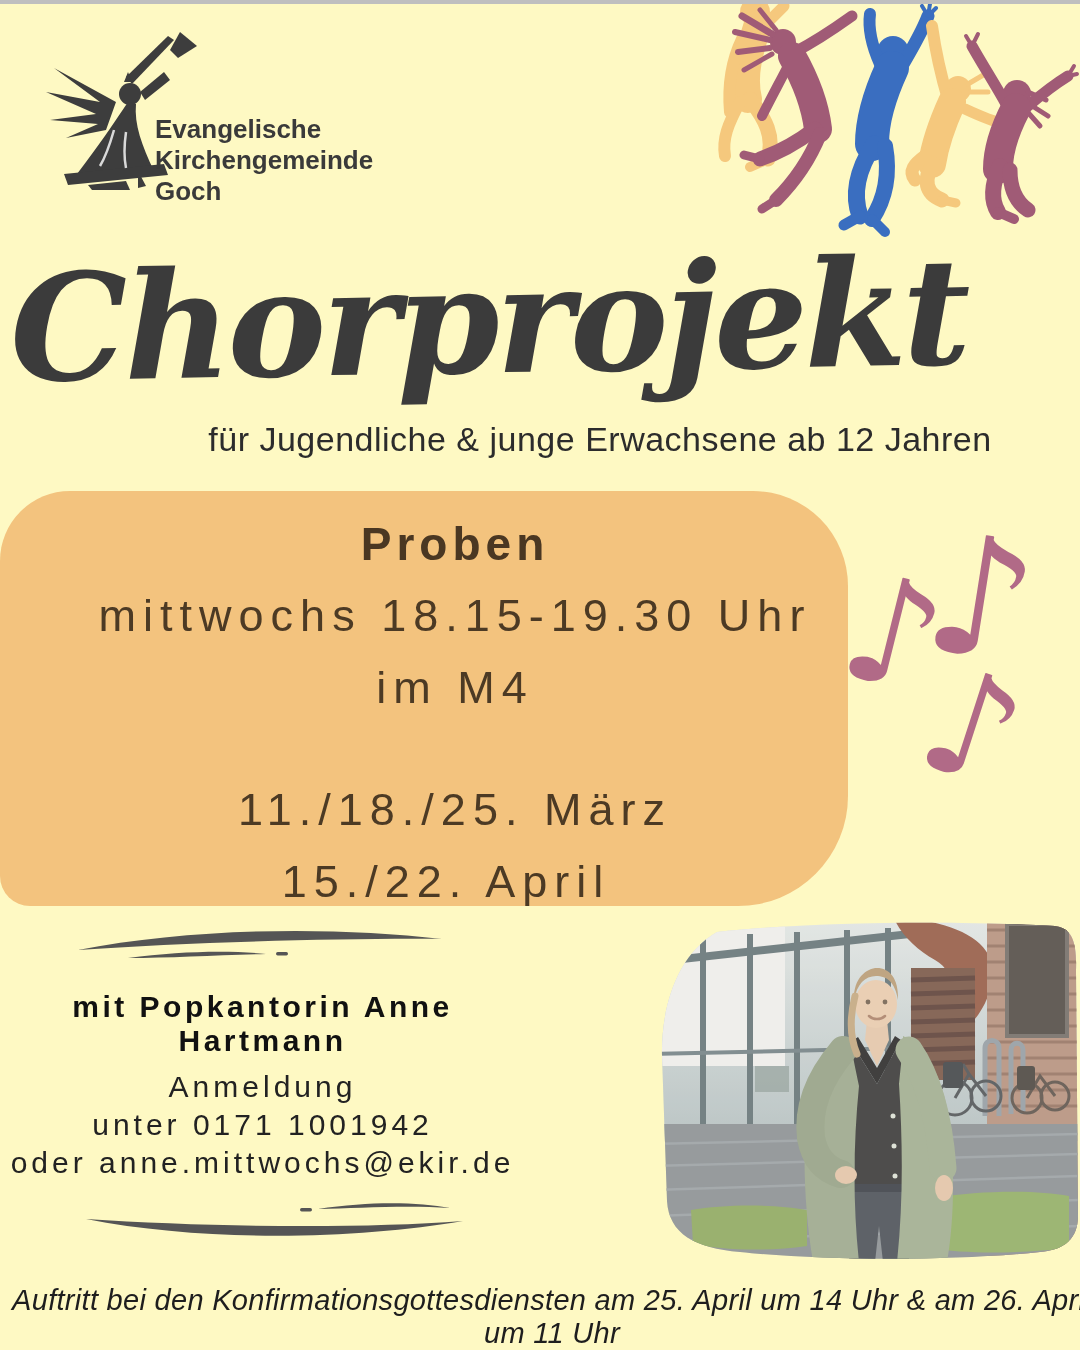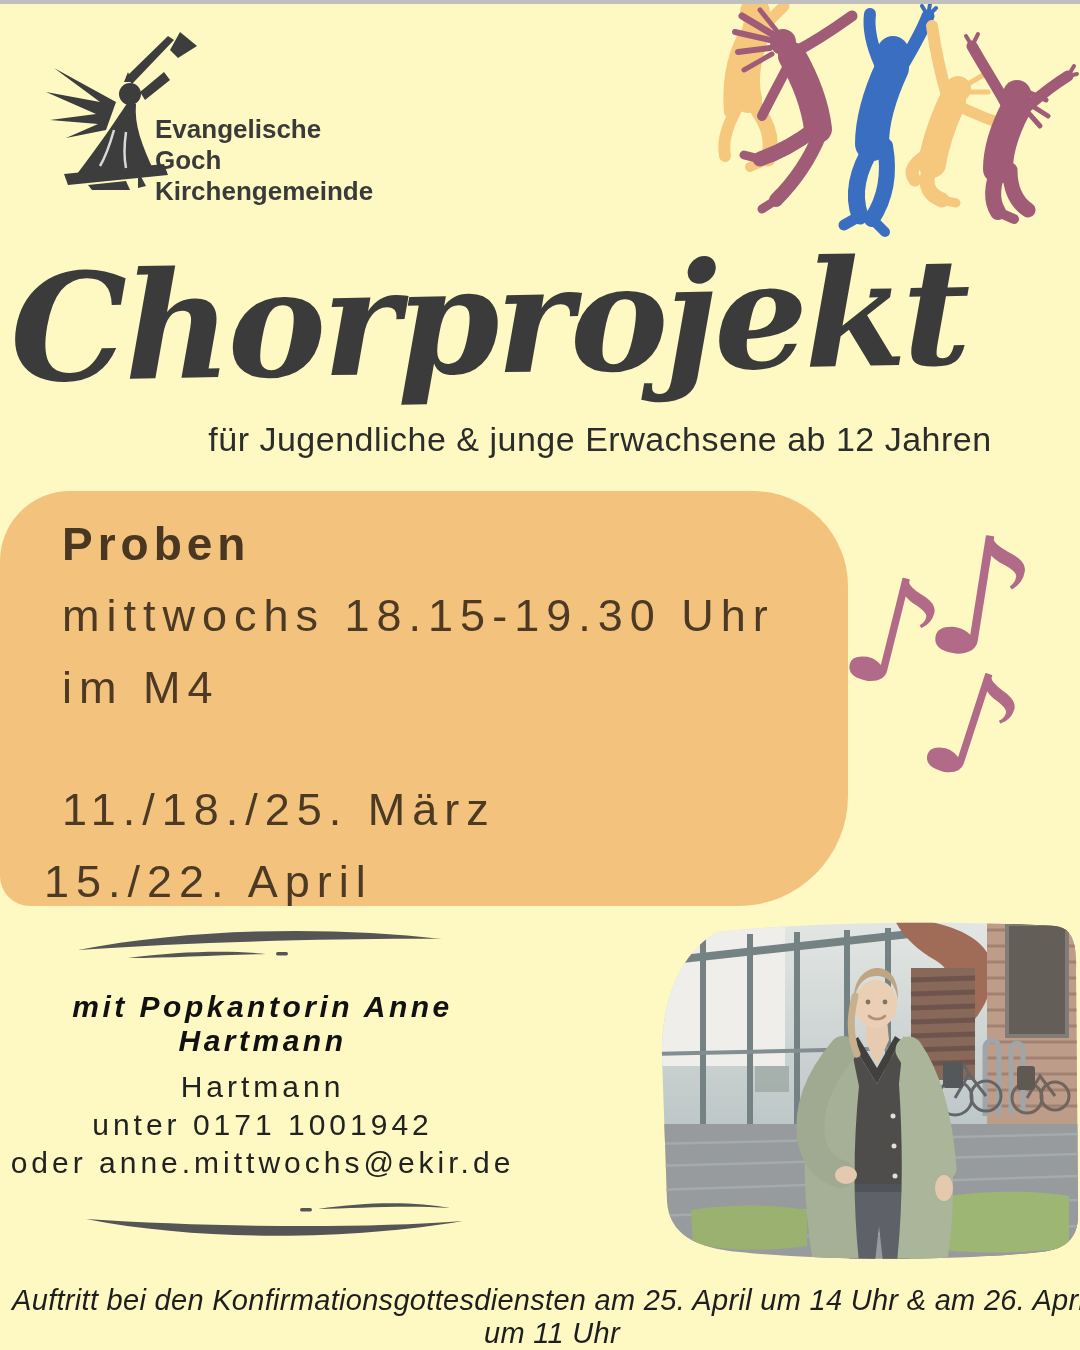--- a/index.html
+++ b/index.html
@@ -28,37 +28,37 @@
     font-size:34px;color:#2c2c2c;letter-spacing:0.5px;
   }
 
   
   .info-box{
     left:0;top:487px;width:848px;height:415px;
     background:#f3c37e;
     border-radius:70px 95px 110px 30px;
     color:#4c3a24;
   }
-  .info-box p{margin:0;padding-left:62px;font-size:45px;letter-spacing:7px;}
+  .info-box p{margin:0;padding-left:62px;font-size:45px;letter-spacing:7px;text-align:center;}
   .info-box .hd{margin-top:26px;font-weight:bold;font-size:46px;letter-spacing:5px;color:#4a3722;}
   .info-box .l1{margin-top:19px;}
   .info-box .l2{margin-top:20px;}
   .info-box .d1{margin-top:70px;}
   .info-box .d2{margin-top:20px;padding-left:44px;}
 
   
   .note{color:#b16a87;font-family:"DejaVu Sans",sans-serif;line-height:1;}
   .note.n1{left:846px;top:556px;font-size:148px;transform:rotate(14deg);}
   .note.n2{left:928px;top:512px;font-size:166px;transform:rotate(9deg);}
   .note.n3{left:926px;top:650px;font-size:146px;transform:rotate(18deg);}
 
   
   .conductor{
     left:0;top:986px;width:525px;text-align:center;
-    font-size:30px;font-weight:bold;letter-spacing:3.5px;color:#111;font-style:italic;
+    font-size:30px;font-weight:bold;letter-spacing:3.5px;color:#111;
   }
   .registration{
     left:0;top:1064px;width:525px;text-align:center;
     font-size:30px;letter-spacing:4px;color:#222;line-height:38px;
   }
   .footer{
     left:12px;top:1280px;width:1080px;text-align:center;
     font-style:italic;font-size:29px;color:#1e1e1e;letter-spacing:0.3px;
   }
 </style>
@@ -80,22 +80,22 @@
       <polygon points="22,142 122,132 126,143 26,153"></polygon>
       <polygon points="46,153 84,149 88,158 50,158"></polygon>
     </g>
     <g stroke="#d9d9d9" stroke-width="2.5" fill="none">
       <path d="M 72 98 C 68 112 64 124 58 134"></path>
       <path d="M 84 100 C 82 114 82 126 84 136"></path>
     </g>
   </svg>
   <div class="abs logo-text">
     <div>Evangelische</div>
+    <div>Kirchengemeinde</div>
     <div>Goch</div>
-    <div>Kirchengemeinde</div>
   </div>
 
   <svg class="abs" style="left:680px;top:0;" width="400" height="235" viewBox="0 0 400 235">
 
     <g stroke="#f5c87d" fill="#f5c87d" stroke-linecap="round" stroke-linejoin="round">
       <circle cx="75" cy="8" r="15" stroke="none"></circle>
       <path d="M 78 20 C 70 45 62 70 68 95" stroke-width="28" fill="none"></path>
       <path d="M 62 35 C 50 60 48 85 50 108" stroke-width="12" fill="none"></path>
       <path d="M 88 18 L 104 2" stroke-width="11" fill="none"></path>
       <path d="M 70 95 C 85 115 95 132 88 155" stroke-width="15" fill="none"></path>
@@ -174,21 +174,21 @@
 
   <svg class="abs" style="left:70px;top:922px;" width="385" height="42" viewBox="0 0 385 42">
     <path d="M 8 24 C 120 2 260 0 372 13 C 280 12 120 16 8 24 Z" fill="#555"></path>
     <path d="M 58 32 C 110 25 160 24 196 28 C 150 29 100 32 58 32 Z" fill="#555"></path>
     <rect x="206" y="26" width="12" height="3.5" rx="1.7" fill="#555"></rect>
   </svg>
 
   <div class="abs conductor">mit Popkantorin Anne Hartmann</div>
 
   <div class="abs registration">
-    <div>Hartmann</div>
+    <div>Anmeldung</div>
     <div>unter 0171 1001942</div>
     <div>oder anne.mittwochs@ekir.de</div>
   </div>
 
   <svg class="abs" style="left:78px;top:1193px;" width="395" height="48" viewBox="0 0 395 48">
     <path d="M 8 22 C 130 46 280 42 385 24 C 280 32 130 30 8 22 Z" fill="#555"></path>
     <path d="M 240 12 C 292 4 340 5 372 11 C 330 8 280 11 240 12 Z" fill="#555"></path>
     <rect x="222" y="11" width="12" height="3.5" rx="1.7" fill="#555"></rect>
   </svg>
 

